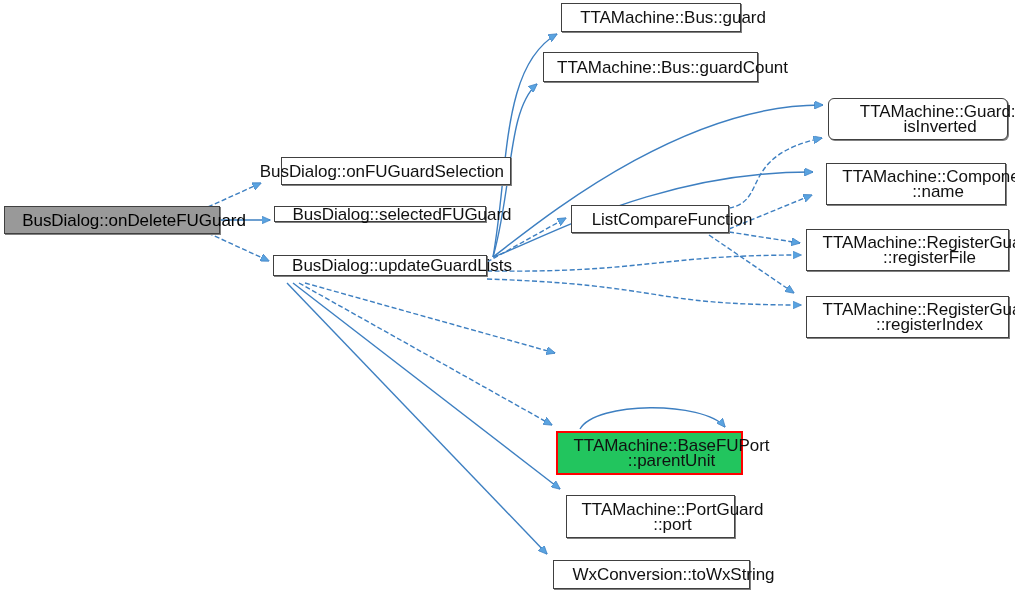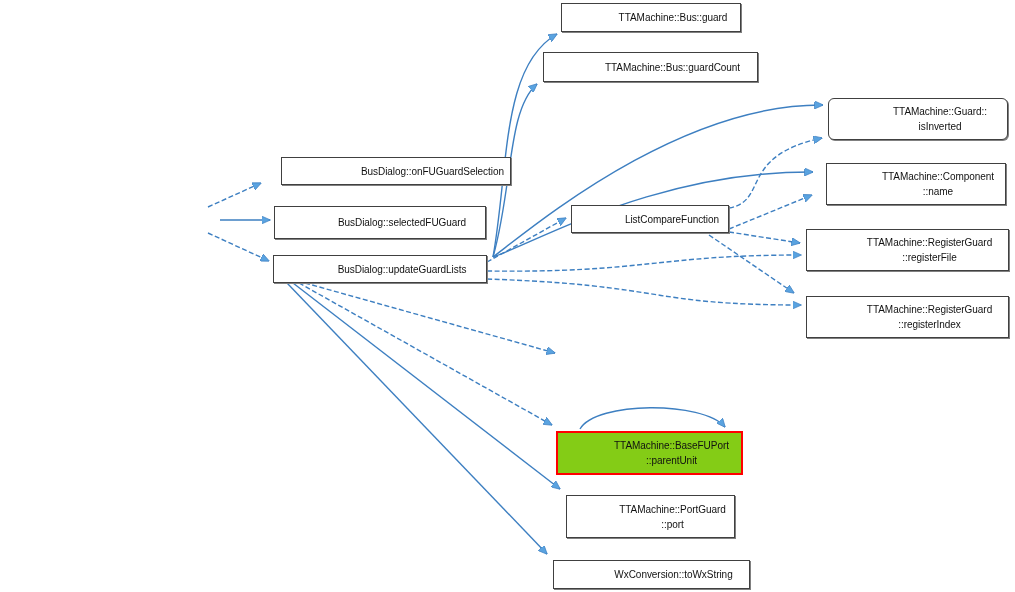--- a/index.html
+++ b/index.html
@@ -23,37 +23,37 @@
     height: 592px;
     pointer-events: none;
   }
   .node {
     position: absolute;
     box-sizing: border-box;
     display: flex;
     align-items: center;
     justify-content: center;
     text-align: center;
-    font-size: 10px;
+    font-size: 17px;
     line-height: 15px;
     color: #111111;
     background: #ffffff;
     border: 1px solid #404040;
     box-shadow: 1px 1px 0 0 #808080;
     white-space: pre-line;
     letter-spacing: -0.05px;
     padding-left: 44px;
   }
   .node.root {
     background: #999999;
     border: 1px solid #404040;
     color: #000000;
   }
   .node.current {
-    background: #84cc16;
+    background: #22c55e;
     border: 2px solid #ff0000;
     box-shadow: none;
     color: #111111;
   }
   .node-label {
     display: block;
     padding: 0 6px;
   }
 </style>
 </head>
@@ -84,27 +84,30 @@
         <path d="M293,283 L560,489"></path>
         <path d="M287,283 L547,554"></path>
         <path d="M729,208 C769,201 738,156 822,138" stroke-dasharray="5,2.5"></path>
         <path d="M729,229 L812,195" stroke-dasharray="5,2.5"></path>
         <path d="M729,232 L800,243" stroke-dasharray="5,2.5"></path>
         <path d="M709,235 L794,293" stroke-dasharray="5,2.5"></path>
         <path d="M580,429 C596,401 703,401 725,427"></path>
       </g>
   </svg>
 
+  <div class="node root" id="n-onDeleteFUGuard" style="left: 4px; top: 206px; width: 216px; height: 28px;">
+    <span class="node-label">BusDialog::onDeleteFUGuard</span>
+  </div>
   <div class="node" id="n-onFUGuardSelection" style="left: 281px; top: 157px; width: 230px; height: 28px; justify-content: flex-end;">
     <span class="node-label">BusDialog::onFUGuardSelection</span>
   </div>
-  <div class="node" id="n-selectedFUGuard" style="left: 274px; top: 206px; width: 212px; height: 33px;">
+  <div class="node" id="n-selectedFUGuard" style="left: 274px; top: 206px; width: 212px; height: 16px;">
     <span class="node-label">BusDialog::selectedFUGuard</span>
   </div>
-  <div class="node" id="n-updateGuardLists" style="left: 273px; top: 255px; width: 214px; height: 28px;">
+  <div class="node" id="n-updateGuardLists" style="left: 273px; top: 255px; width: 214px; height: 21px;">
     <span class="node-label">BusDialog::updateGuardLists</span>
   </div>
   <div class="node" id="n-busGuard" style="left: 561px; top: 3px; width: 180px; height: 29px;">
     <span class="node-label">TTAMachine::Bus::guard</span>
   </div>
   <div class="node" id="n-busGuardCount" style="left: 543px; top: 52px; width: 215px; height: 30px;">
     <span class="node-label">TTAMachine::Bus::guardCount</span>
   </div>
   <div class="node" id="n-guardIsInverted" style="left: 828px; top: 98px; width: 180px; height: 42px; border-radius: 6px;">
     <span class="node-label">TTAMachine::Guard::

